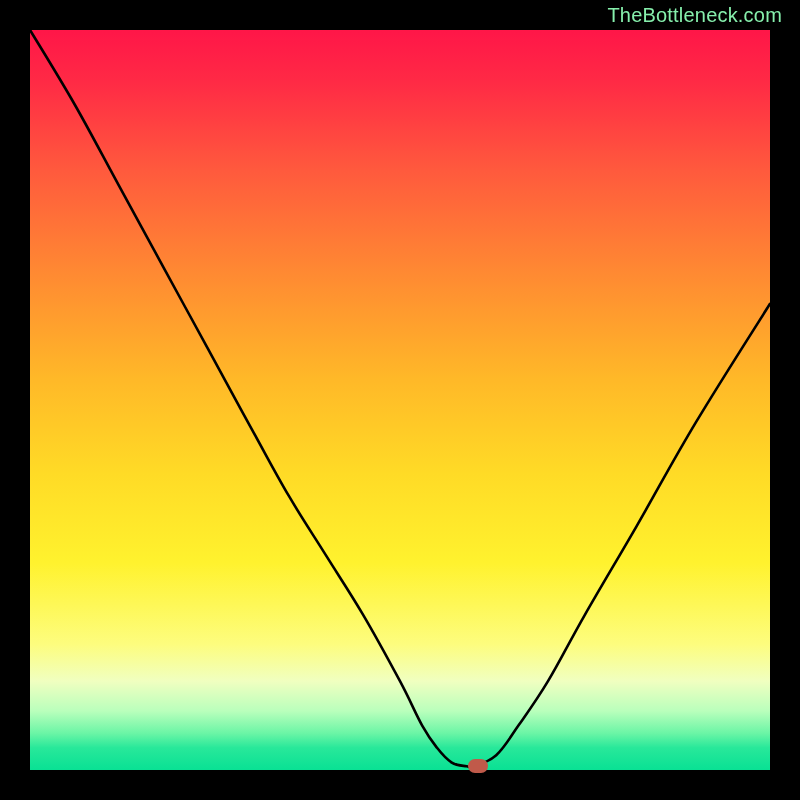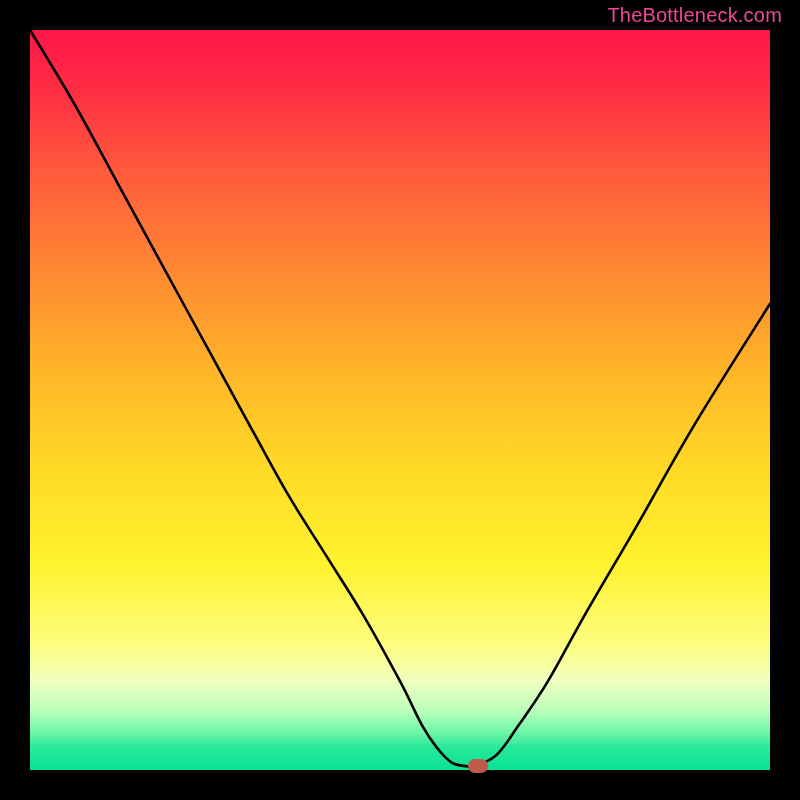--- a/index.html
+++ b/index.html
@@ -16,21 +16,21 @@
     top: 0;
     left: 0;
     width: 800px;
     height: 800px;
     background: #000;
   }
   .watermark {
     position: absolute;
     top: 4px;
     right: 18px;
-    color: #ec4899;
+    color: #86efac;
     font-size: 20px;
     font-weight: 400;
     letter-spacing: 0.2px;
     margin-left: 47px;
   }
   .plot {
     position: absolute;
     top: 30px;
     left: 30px;
     width: 740px;

